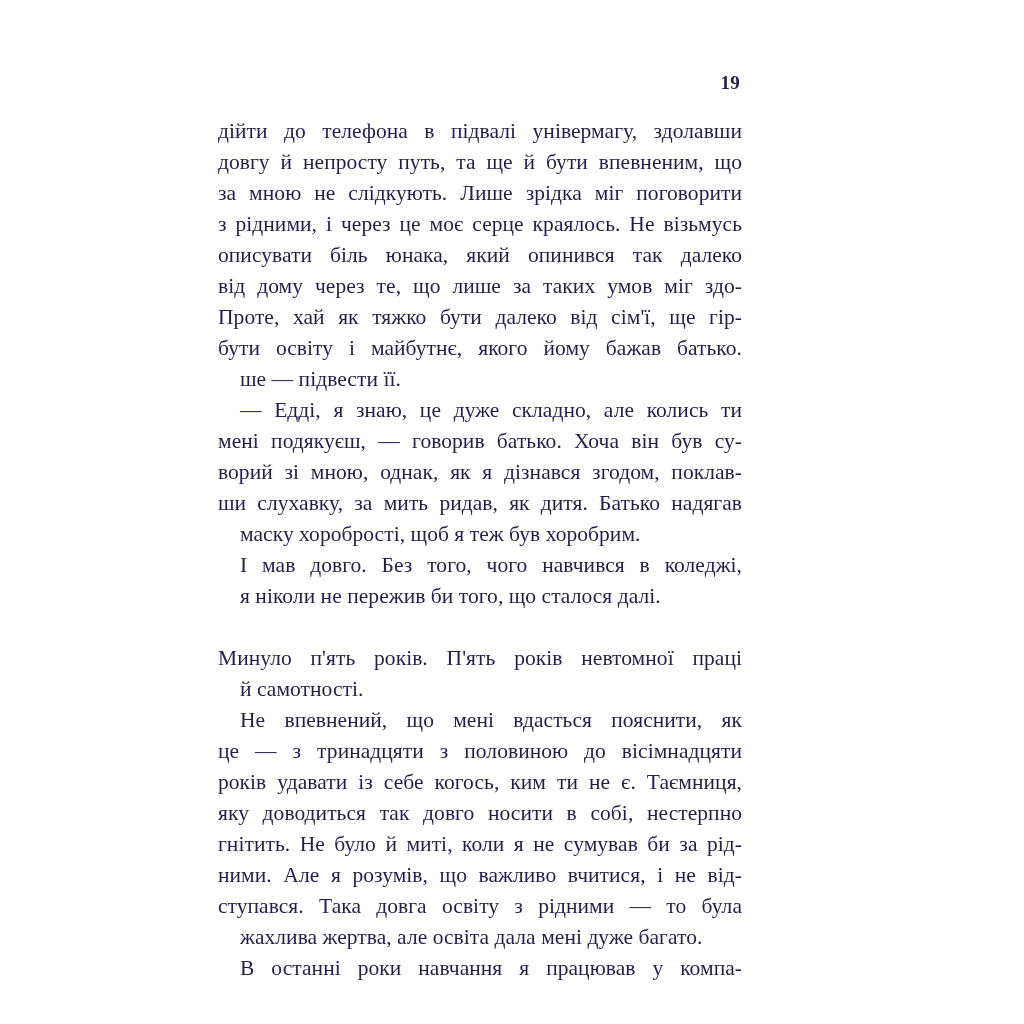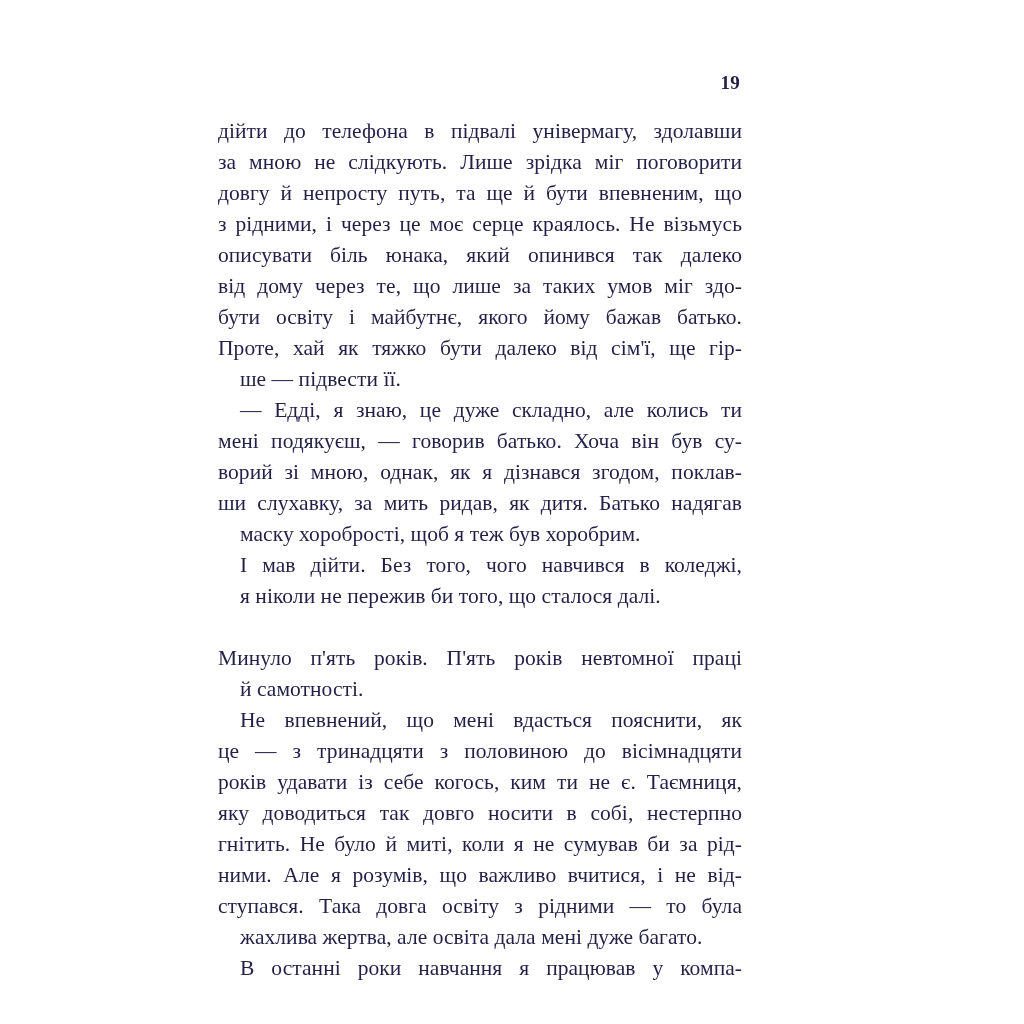--- a/index.html
+++ b/index.html
@@ -68,38 +68,38 @@
 </head>
 <body>
 
 <div class="page">
 
   <div class="folio">19</div>
 
   <div class="textblock">
       <p class="para">
         <span class="line just">дійти до телефона в підвалі універмагу, здолавши</span>
+        <span class="line just">довгу й непросту путь, та ще й бути впевненим, що</span>
         <span class="line just">за мною не слідкують. Лише зрідка міг поговорити</span>
-        <span class="line just">довгу й непросту путь, та ще й бути впевненим, що</span>
         <span class="line just">з рідними, і через це моє серце краялось. Не візьмусь</span>
         <span class="line just">описувати біль юнака, який опинився так далеко</span>
         <span class="line just">від дому через те, що лише за таких умов міг здо-</span>
+        <span class="line just">Проте, хай як тяжко бути далеко від сім'ї, ще гір-</span>
         <span class="line just">бути освіту і майбутнє, якого йому бажав батько.</span>
-        <span class="line just">Проте, хай як тяжко бути далеко від сім'ї, ще гір-</span>
         <span class="line last">ше — підвести її.</span>
       </p>
       <p class="para">
         <span class="line just indent">— Едді, я знаю, це дуже складно, але колись ти</span>
         <span class="line just">мені подякуєш, — говорив батько. Хоча він був су-</span>
         <span class="line just">ворий зі мною, однак, як я дізнався згодом, поклав-</span>
         <span class="line just">ши слухавку, за мить ридав, як дитя. Батько надягав</span>
         <span class="line last">маску хоробрості, щоб я теж був хоробрим.</span>
       </p>
       <p class="para">
-        <span class="line just indent">І мав дійти. Без того, чого навчився в коледжі,</span>
+        <span class="line just indent">І мав довго. Без того, чого навчився в коледжі,</span>
         <span class="line last">я ніколи не пережив би того, що сталося далі.</span>
       </p>
       <span class="gap"></span>
       <p class="para">
         <span class="line just">Минуло п'ять років. П'ять років невтомної праці</span>
         <span class="line last">й самотності.</span>
       </p>
       <p class="para">
         <span class="line just indent">Не впевнений, що мені вдасться пояснити, як</span>
         <span class="line just">це — з тринадцяти з половиною до вісімнадцяти</span>

